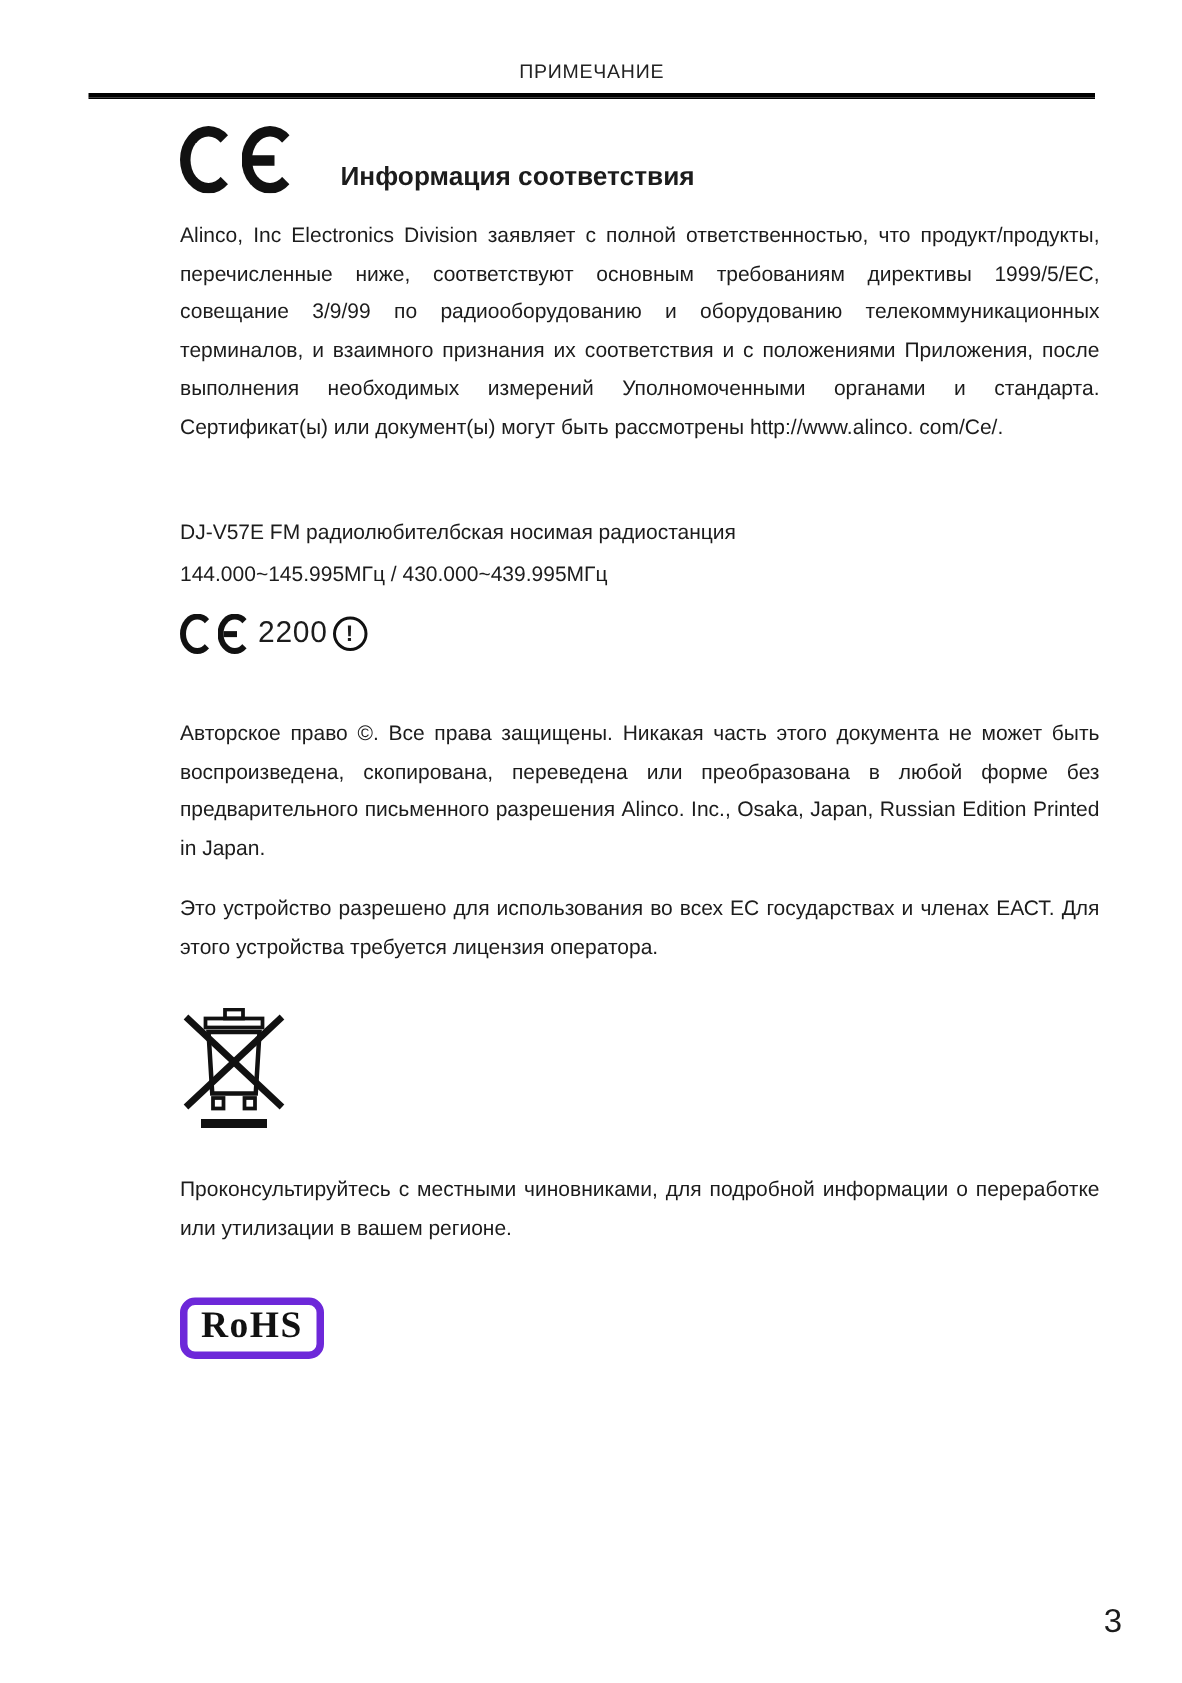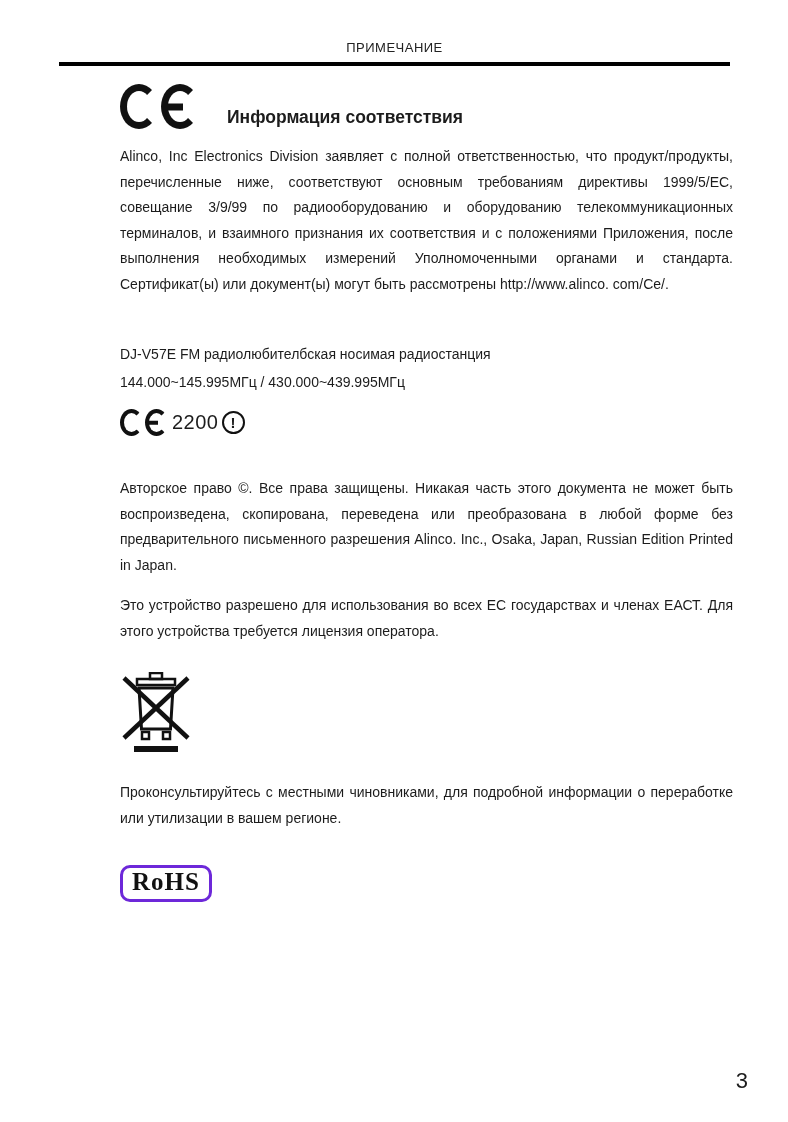--- a/index.html
+++ b/index.html
@@ -121,21 +121,21 @@
   .copyright { margin-top: 40px; }
 
   .weee { margin-top: 28px; width: 72px; }
   .weee svg { display: block; }
 
   .recycle-note { margin-top: 24px; }
 
   .rohs-badge {
     display: inline-block;
     margin-top: 34px;
-    border: 3px solid #6d28d9;
+    border: 5px solid #6d28d9;
     border-radius: 10px;
     padding: 0 9px 3px 9px;
     font-family: "Liberation Serif", "DejaVu Serif", serif;
     font-weight: bold;
     font-size: 25px;
     letter-spacing: 1px;
     color: #111;
   }
 
   .page-number {

